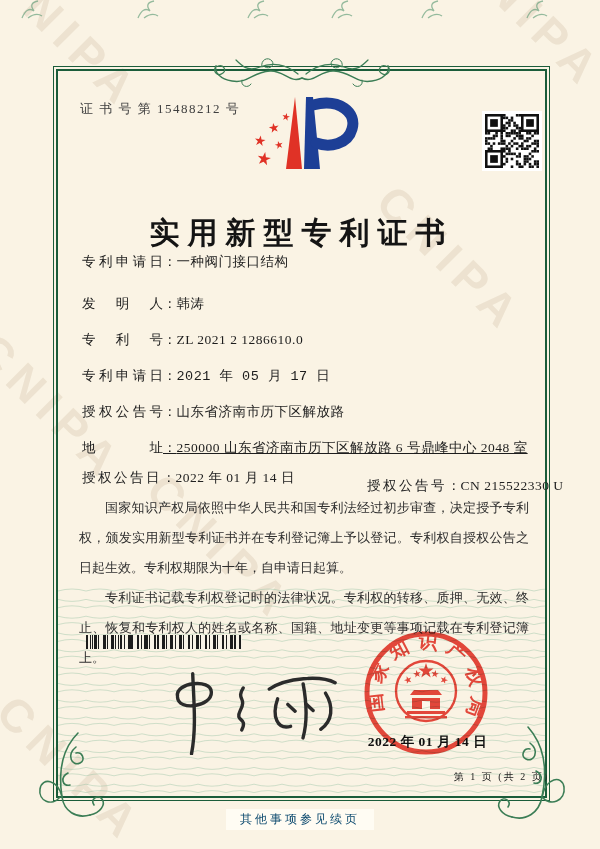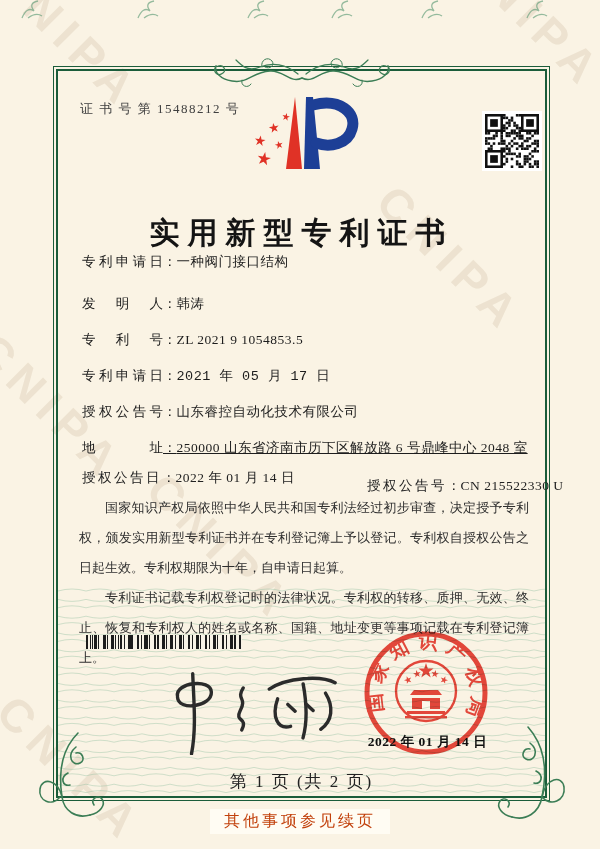--- a/index.html
+++ b/index.html
@@ -49,25 +49,25 @@
            font-family:"Liberation Sans","DejaVu Sans",sans-serif; font-weight:bold;
            font-size:14px; letter-spacing:3px; color:#1b1b1b; }
   .signer div{ margin-bottom:10px; }
   .signature{ position:absolute; left:112px; top:596px; width:210px; height:92px; z-index:2; }
 
   .seal{ position:absolute; left:306px; top:560px; width:132px; height:132px; z-index:3;
          mix-blend-mode:multiply; opacity:.92; }
   .seal-date{ position:absolute; left:296px; top:666px; width:155px; text-align:center;
               font-size:13.5px; font-weight:bold; letter-spacing:.5px; color:#101010; z-index:4; }
 
-  .page-info{ position:absolute; left:0; top:703px; width:100%; text-align:center;
-              font-size:17px; letter-spacing:2px; color:#222; z-index:2; }
+  .page-info{ position:absolute; left:0; top:703px; width:100%; text-align:right;
+              font-size:10px; letter-spacing:2px; color:#222; z-index:2; }
   .footer-note{ position:absolute; left:0; top:809px; width:100%; text-align:center; z-index:1; }
   .footer-note span{ display:inline-block; background:rgba(255,253,246,.85); padding:2px 14px;
-                     font-size:16px; letter-spacing:3px; color:#c2410c; }
+                     font-size:12px; letter-spacing:3px; color:#0c4a6e; }
 
   .ornament-top{ position:absolute; left:148px; top:-23px; width:200px; height:50px; z-index:2; }
   .flourish{ position:absolute; z-index:2; }
   .fl-bl{ left:-22px; top:660px; width:100px; height:100px; }
   .fl-br{ left:418px; top:652px; width:100px; height:112px; }
 
   svg text{ font-family:"Liberation Serif","DejaVu Serif",serif; }
   .grn{ stroke:#3b7d55; fill:none; stroke-linecap:round; }
   .sealred{ fill:var(--red); } .sealstroke{ stroke:var(--red); fill:none; }
 </style>
@@ -301,27 +301,27 @@
 
   <div class="title">实用新型专利证书</div>
 
   <div class="frow" style="top:186px;">
     <span class="flabel">专利申请日</span><span>：</span><span class="fvalue">一种阀门接口结构</span>
   </div>
   <div class="frow" style="top:228px;">
     <span class="flabel">发明人</span><span>：</span><span class="fvalue">韩涛</span>
   </div>
   <div class="frow" style="top:264px;">
-    <span class="flabel">专利号</span><span>：</span><span class="fvalue">ZL 2021 9 1054853.5</span>
+    <span class="flabel">专利号</span><span>：</span><span class="fvalue">ZL 2021 2 1286610.0</span>
   </div>
   <div class="frow" style="top:300px;font-family:Liberation Mono, monospace;">
     <span class="flabel">专利申请日</span><span>：</span><span class="fvalue">2021 年 05 月 17 日</span>
   </div>
   <div class="frow" style="top:336px;">
-    <span class="flabel">授权公告号</span><span>：</span><span class="fvalue">山东睿控自动化技术有限公司</span>
+    <span class="flabel">授权公告号</span><span>：</span><span class="fvalue">山东省济南市历下区解放路</span>
   </div>
   <div class="frow" style="top:372px;text-decoration:underline;">
     <span class="flabel">地址</span><span>：</span><span class="fvalue">250000 山东省济南市历下区解放路 6 号鼎峰中心 2048 室</span>
   </div>
 
   <div class="grow" style="top:402px;">
     <span>
       <span class="glabel">授权公告日</span><span>：</span><span class="fvalue">2022 年 01 月 14 日</span>
     </span>
     <span class="gpair2">

